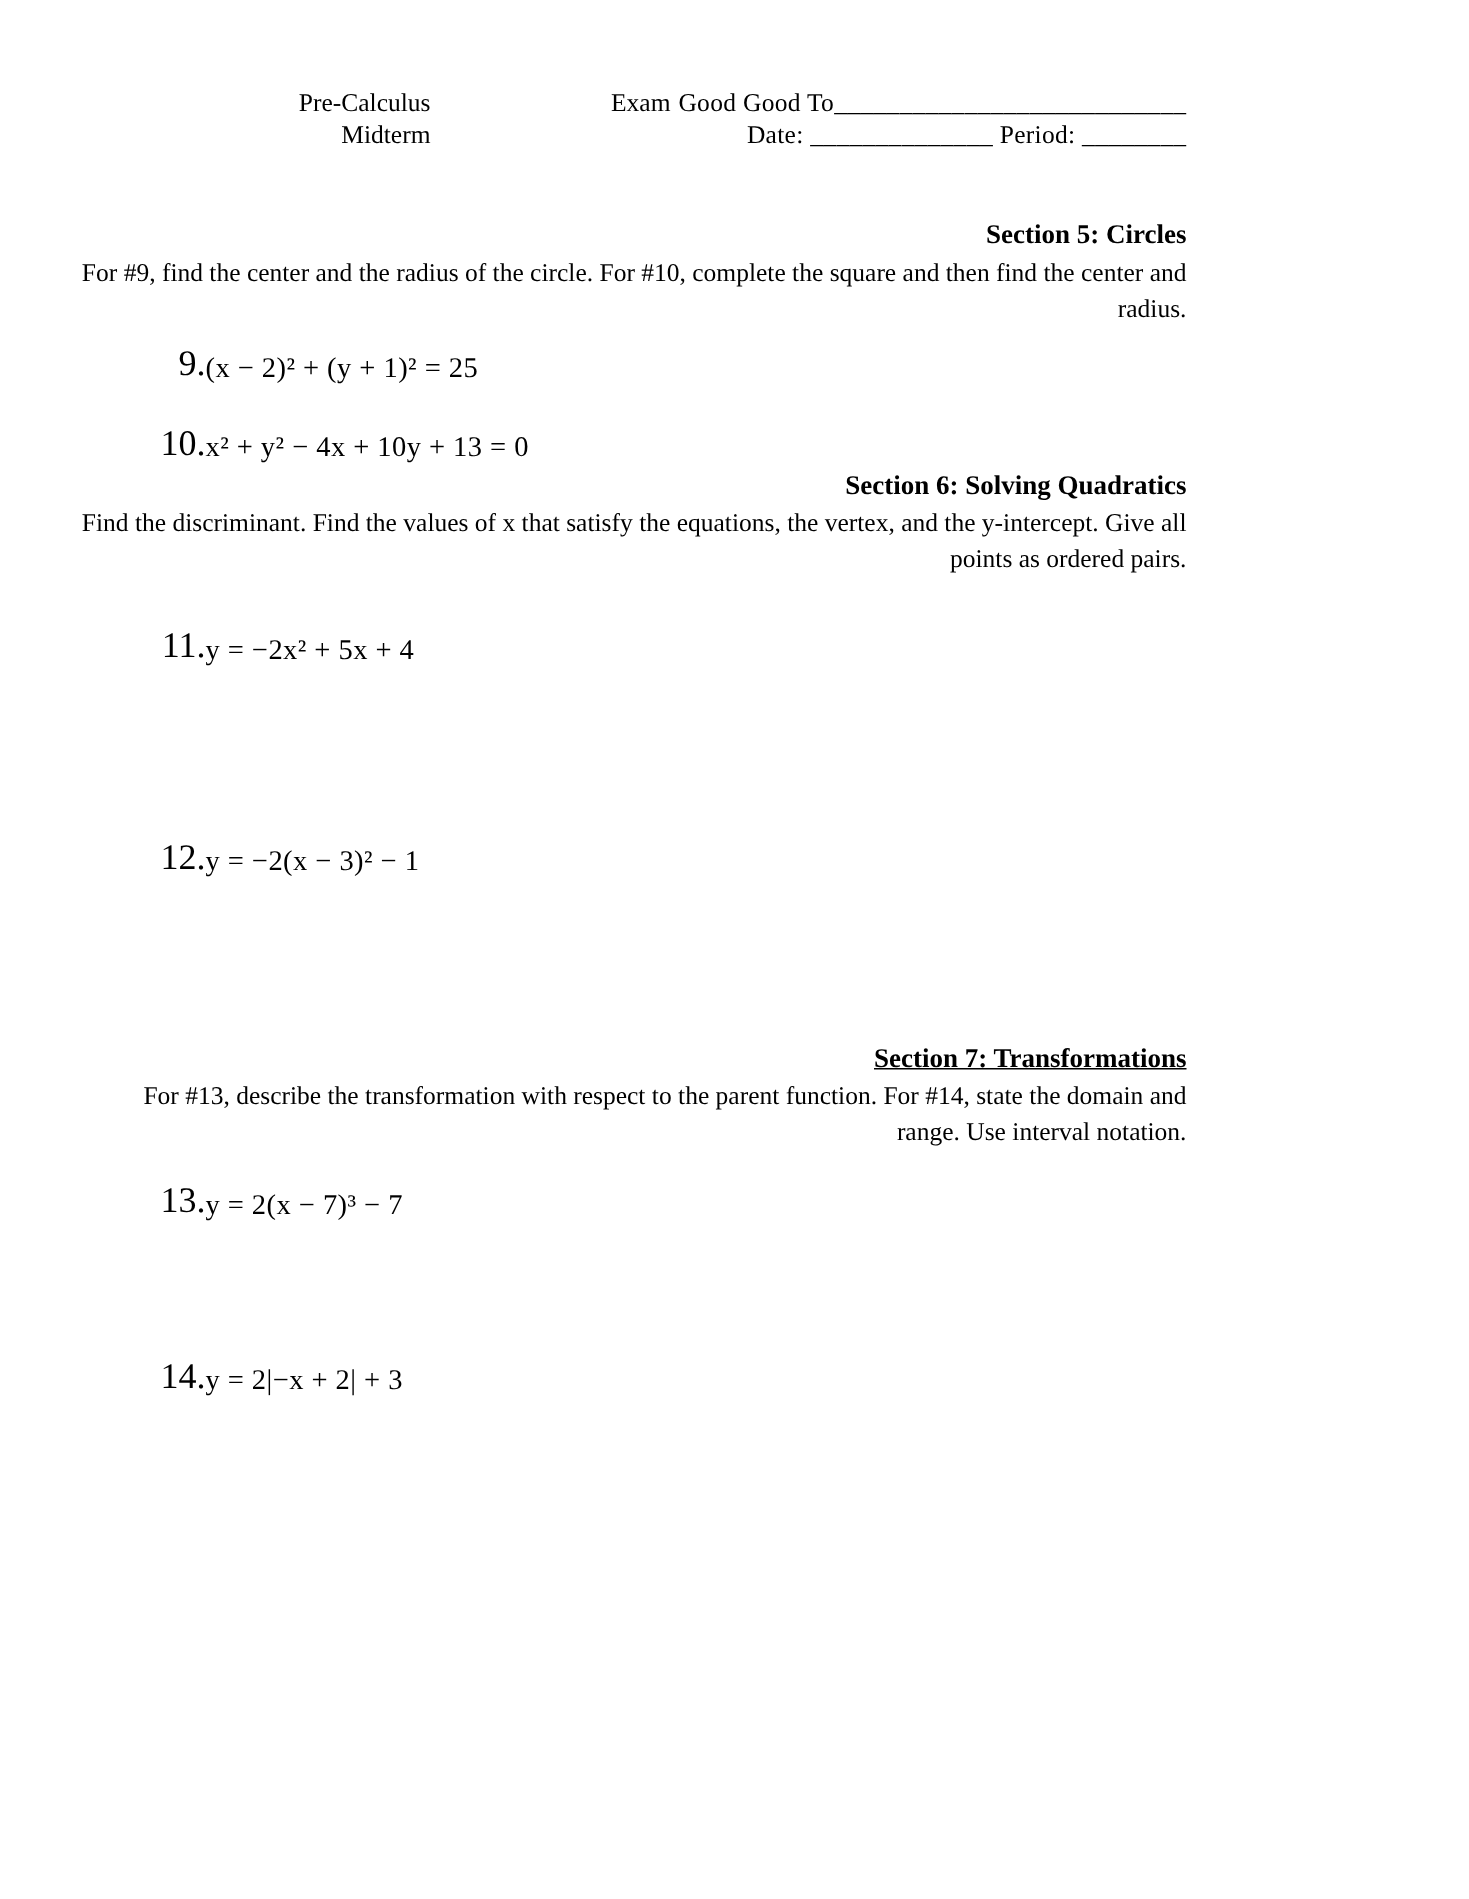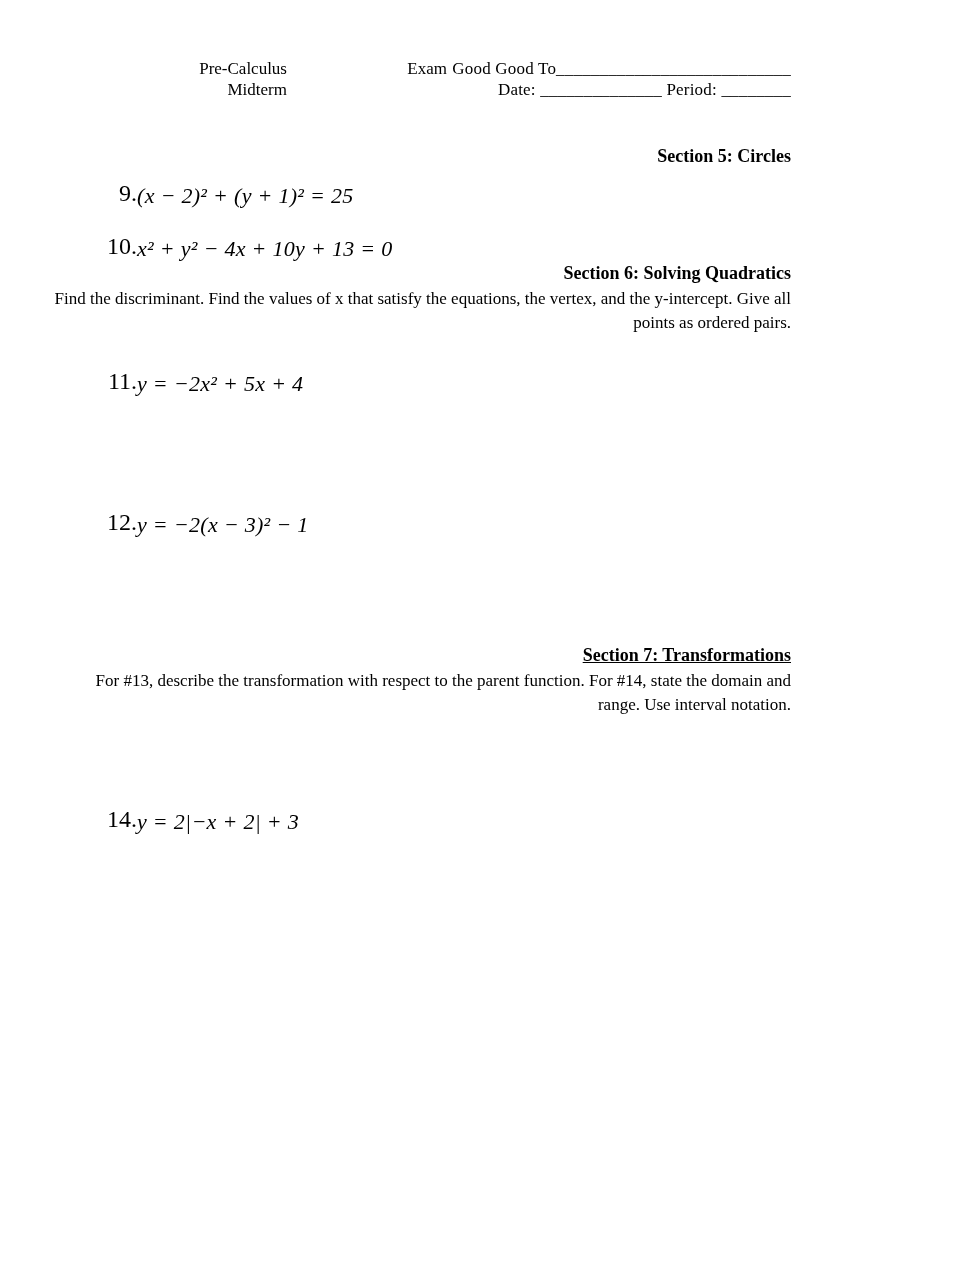--- a/index.html
+++ b/index.html
@@ -46,24 +46,23 @@
     align-items: flex-start;
   }
   .problem-number {
     font-size: 24px;
     line-height: 28px;
     width: 85px;
     padding-left: 30px;
     flex: 0 0 auto;
   }
   .problem-equation {
-    font-size: 22px;
+    font-size: 19px;
     line-height: 24px;
     padding-top: 5px;
-    font-style: italic;
     letter-spacing: 0.3px;
   }
   
   .mt-section5   { margin-top: 44px; }
   .mt-instr      { margin-top: 2px; }
   .mt-p9         { margin-top: 11px; }
   .mt-p10        { margin-top: 24px; }
   .mt-section6   { }
   .mt-p11        { margin-top: 32px; }
   .mt-p12        { margin-top: 112px; }
@@ -84,20 +83,21 @@
     </div>
     <div class="header-row">
       <span>Midterm</span>
       <span></span>
       <span class="date-period-line">Date: ______________ Period: ________</span>
     </div>
   </div>
 
   <div>
     <div class="section-title mt-section5">Section 5: Circles</div>
+    <div class="section-instructions mt-instr">For #9, find the center and the radius of the circle. For #10, complete the square and then find the center and radius.</div>
 
     <div class="problem mt-p9">
       <span class="problem-number">9.</span>
       <span class="problem-equation">(x − 2)² + (y + 1)² = 25</span>
     </div>
 
     <div class="problem mt-p10">
       <span class="problem-number">10.</span>
       <span class="problem-equation">x² + y² − 4x + 10y + 13 = 0</span>
     </div>
@@ -115,20 +115,24 @@
     <div class="problem mt-p12">
       <span class="problem-number">12.</span>
       <span class="problem-equation">y = −2(x − 3)² − 1</span>
     </div>
   </div>
 
   <div>
     <div class="section-title mt-section7">Section 7: Transformations</div>
     <div class="section-instructions mt-instr">For #13, describe the transformation with respect to the parent function. For #14, state the domain and range. Use interval notation.</div>
 
+    <div class="problem mt-p13">
+      <span class="problem-number">13.</span>
+      <span class="problem-equation">y = 2(x − 7)³ − 7</span>
+    </div>
 
     <div class="problem mt-p14">
       <span class="problem-number">14.</span>
       <span class="problem-equation">y = 2|−x + 2| + 3</span>
     </div>
   </div>
 
 </div>
 
 </body></html>

